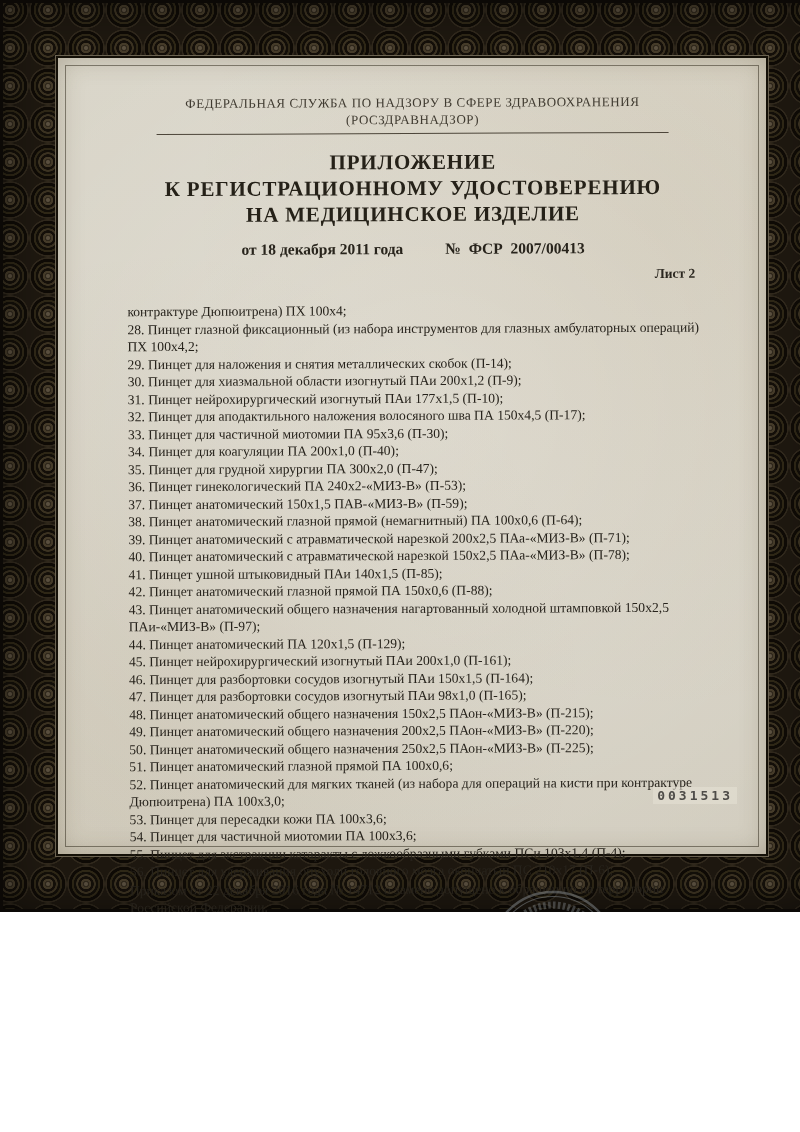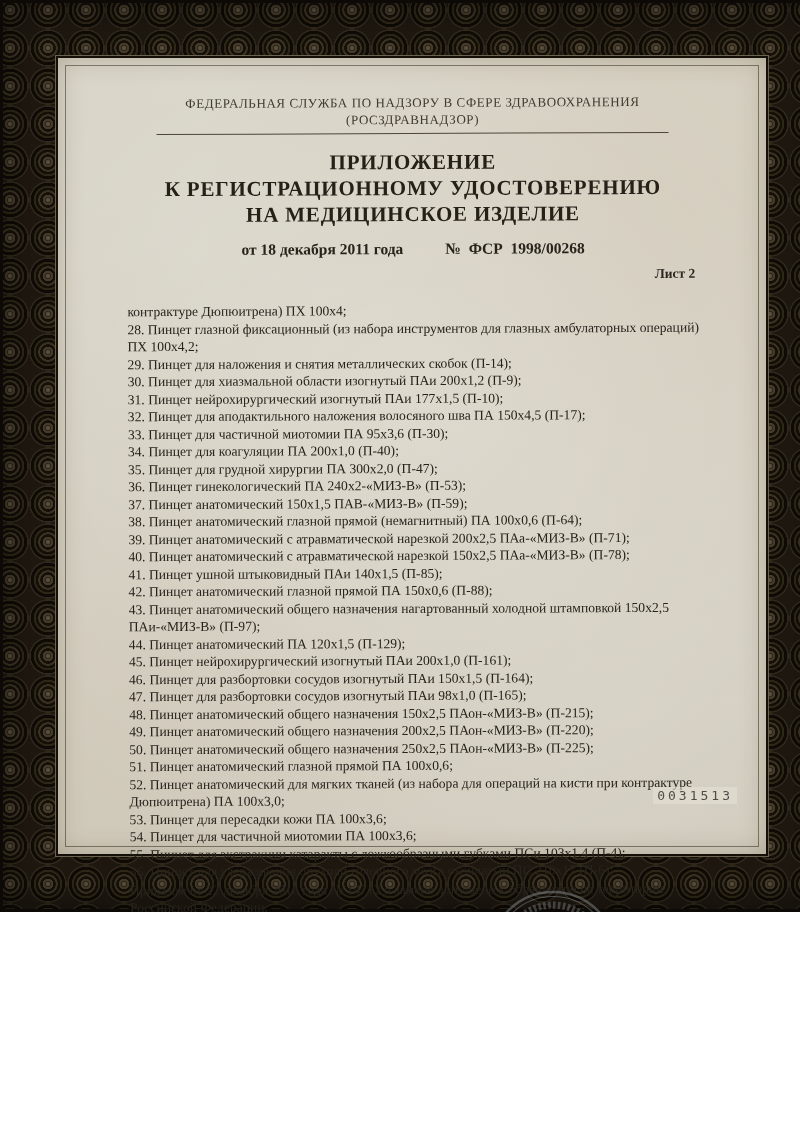--- a/index.html
+++ b/index.html
@@ -49,21 +49,21 @@
   .order-note{ margin-top:1px; }
   .sign-row{ margin-top:24px; display:flex; justify-content:space-between; align-items:flex-end;
     font-weight:700; font-size:13.4px; line-height:18px; color:#26221b; }
   .sign-name{ position:relative; right:-26px; font-size:12px; white-space:nowrap;text-decoration:underline; }
   .stamp{ position:absolute; left:428px; top:830px; width:134px; height:134px; z-index:5; opacity:.55; }
   .signature{ position:absolute; left:395px; top:838px; width:240px; height:135px; z-index:6; opacity:.88; }
   .serial{
     position:absolute; right:29px; bottom:50px; z-index:4;
     font-family:"DejaVu Sans Mono","Liberation Mono",monospace;
     font-size:13px; letter-spacing:3px; color:#4e4c48;
-    background:rgba(230,226,213,.55); padding:1px 4px;
+    background:rgba(230,226,213,.55); padding:1px 4px;font-weight:bold;
   }
 </style>
 </head>
 <body>
 
 <div class="page">
   <div class="border-frame"></div>
 
   <div class="paper">
     <div class="content">
@@ -75,21 +75,21 @@
       </div>
 
       <div class="title-block">
         <div>ПРИЛОЖЕНИЕ</div>
         <div>К РЕГИСТРАЦИОННОМУ УДОСТОВЕРЕНИЮ</div>
         <div>НА МЕДИЦИНСКОЕ ИЗДЕЛИЕ</div>
       </div>
 
       <div class="meta-row">
         <span class="meta-date">от 18 декабря 2011 года</span>
-        <span class="meta-number">№ ФСР 1998/00268</span>
+        <span class="meta-number">№ ФСР 2007/00413</span>
       </div>
 
       <div class="sheet">Лист 2</div>
 
       <div class="body-list">
           <p class="doc-line">контрактуре Дюпюитрена) ПХ 100х4;</p>
           <p class="doc-line">28. Пинцет глазной фиксационный (из набора инструментов для глазных амбулаторных операций) ПХ 100х4,2;</p>
           <p class="doc-line">29. Пинцет для наложения и снятия металлических скобок (П-14);</p>
           <p class="doc-line">30. Пинцет для хиазмальной области изогнутый ПАи 200х1,2 (П-9);</p>
           <p class="doc-line">31. Пинцет нейрохирургический изогнутый ПАи 177х1,5 (П-10);</p>

